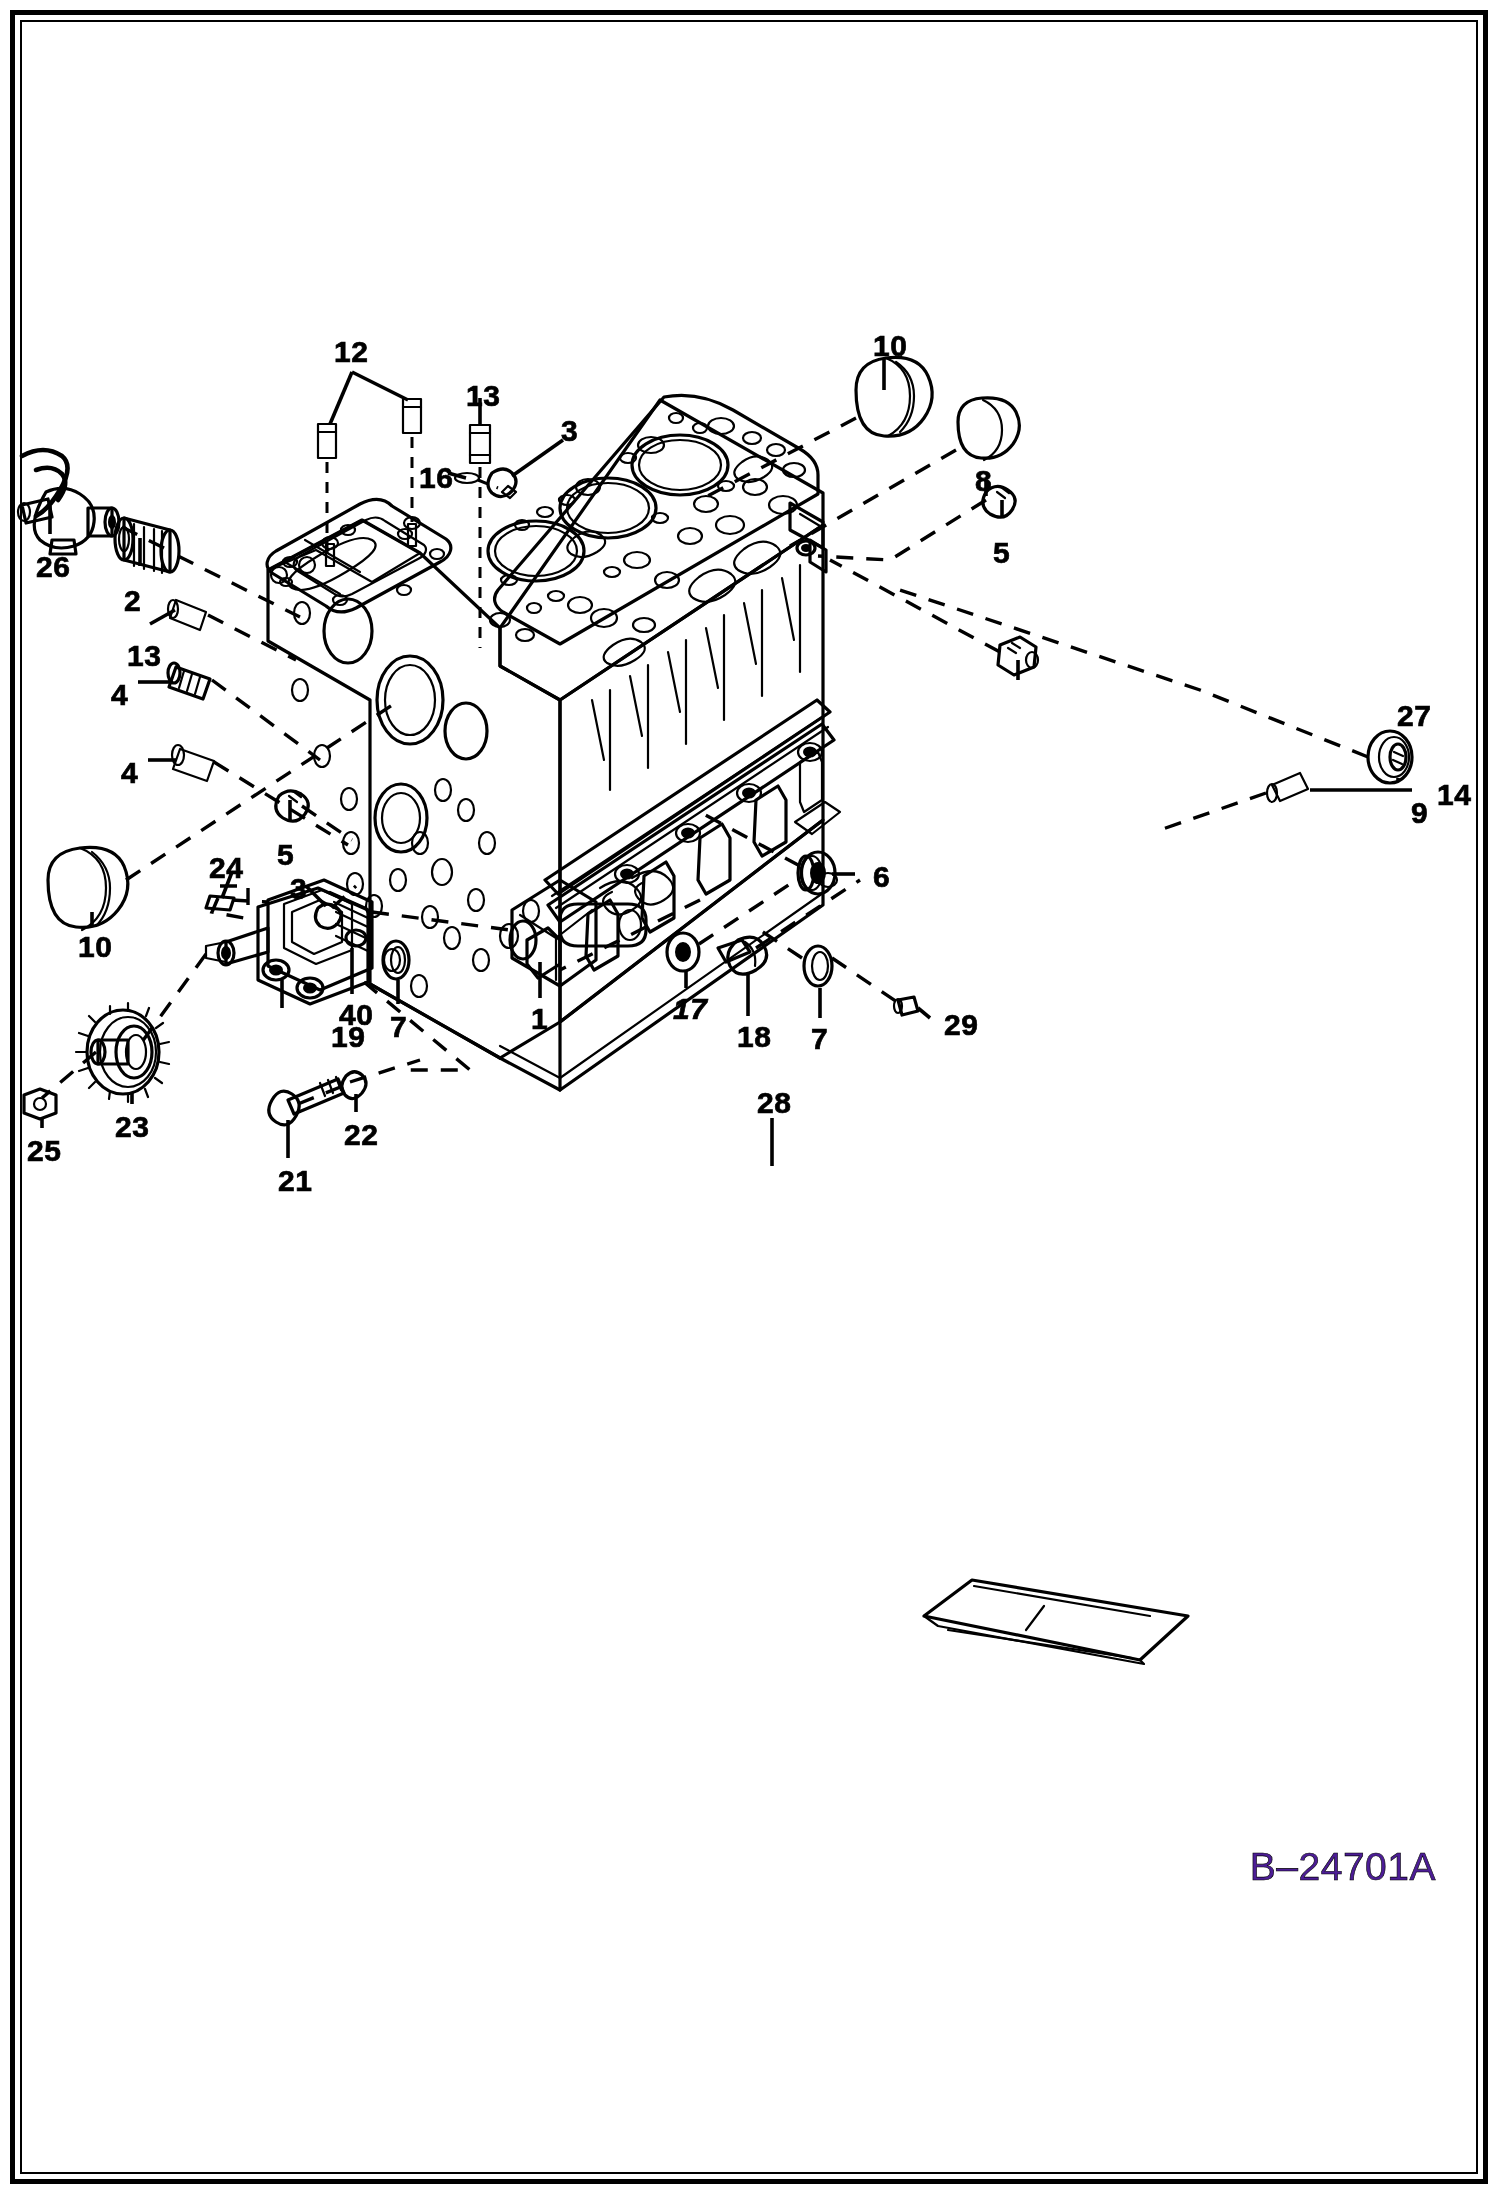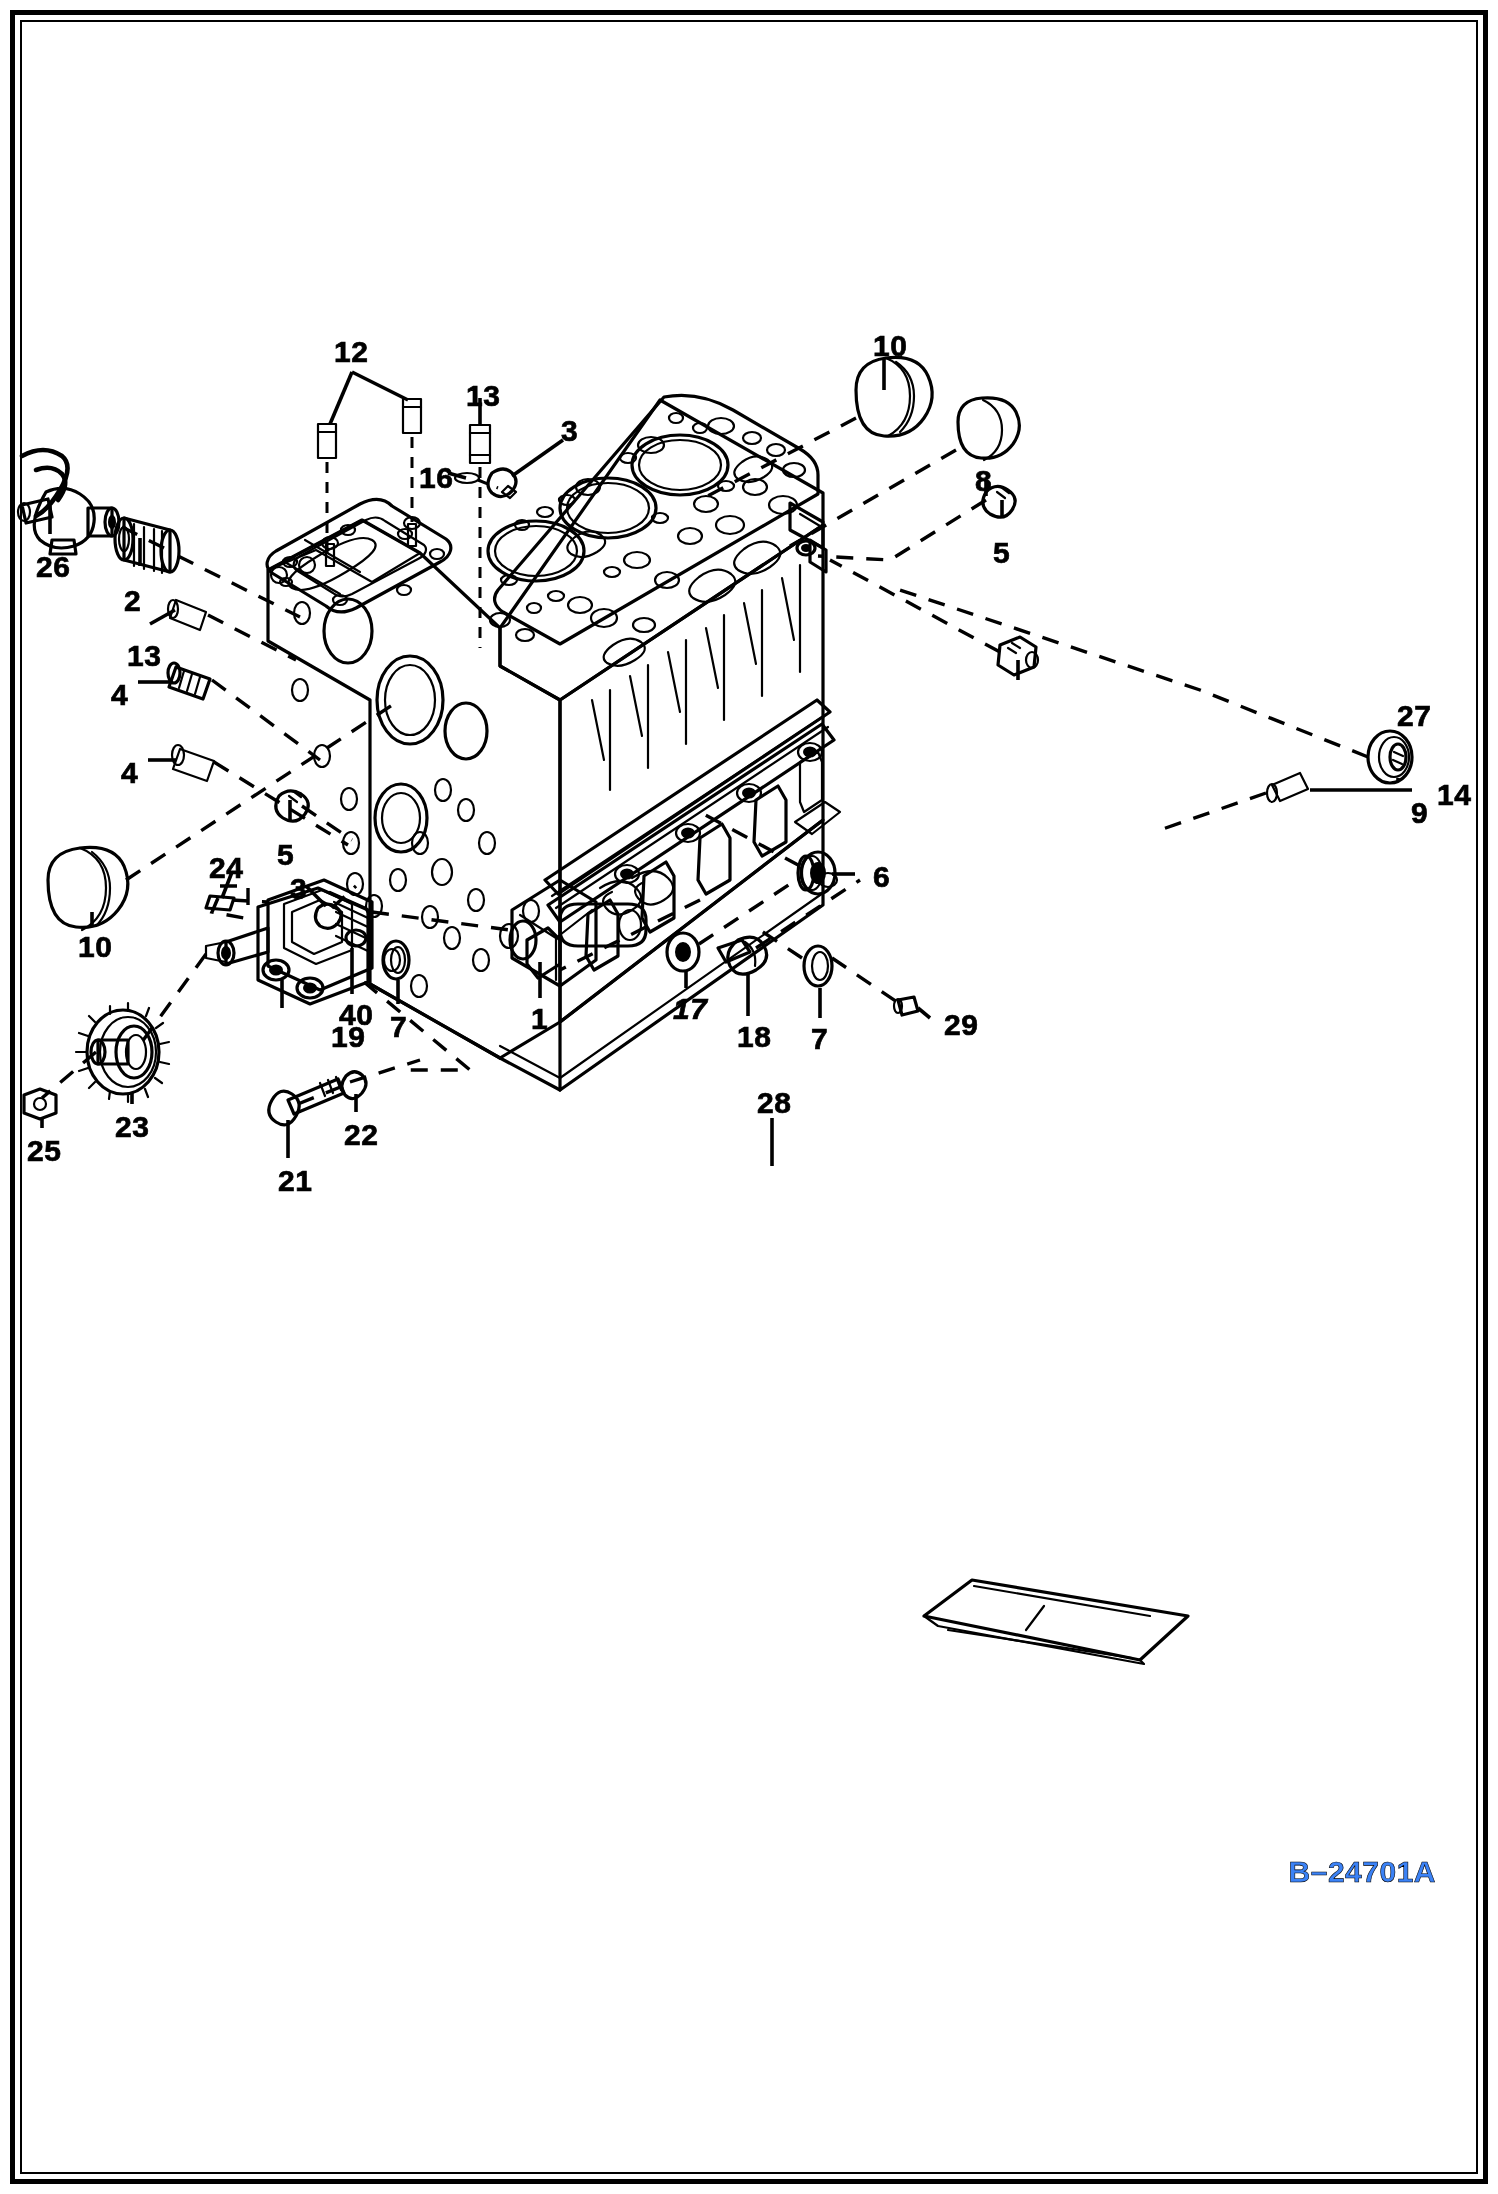--- a/index.html
+++ b/index.html
@@ -50,24 +50,24 @@
     letter-spacing:0.5px;
     white-space:nowrap;
     -webkit-text-stroke:0.7px #000;
   }
   
   .drawing-number{
     position:absolute;
     right:62px;
     bottom:28px;
     font-family:"Liberation Sans", sans-serif;
-    font-weight:bold;
-    font-size:30px;
+    font-weight:normal;
+    font-size:39px;
     letter-spacing:0.5px;
-    color:#3b82f6;
+    color:#4c1d95;
     -webkit-text-stroke:0.6px #000;
   }
   svg{display:block;}
 </style>
 </head>
 <body>
 
 <div id="page">
 
   <div class="frame-outer"></div>

